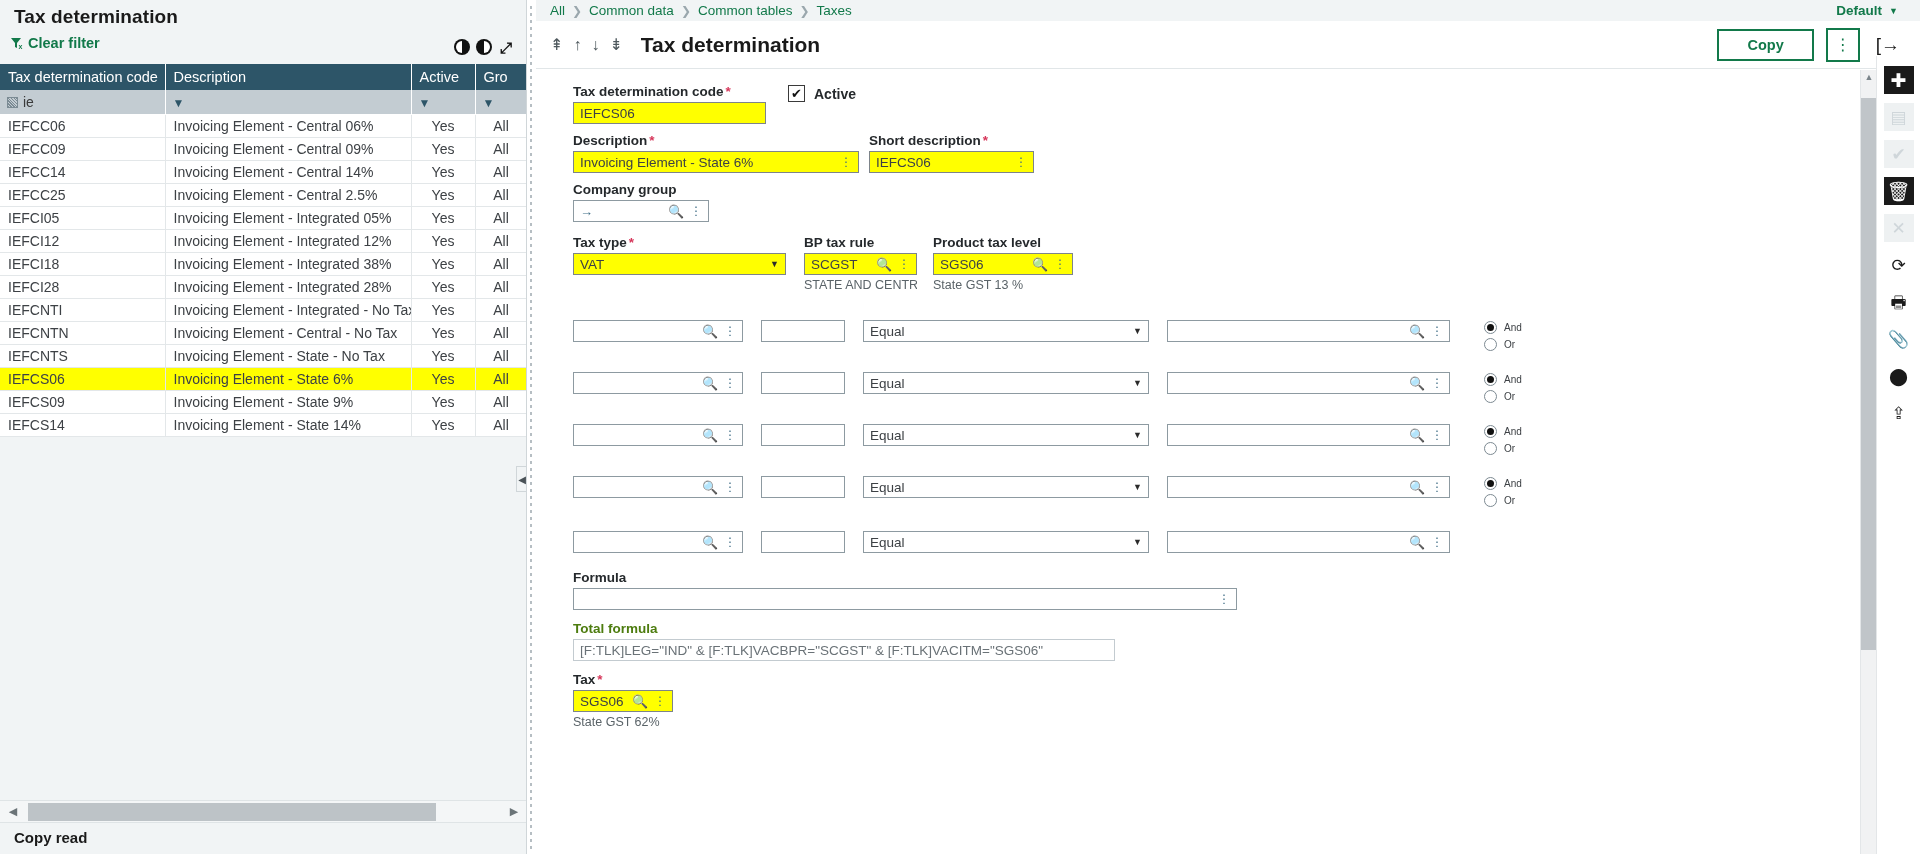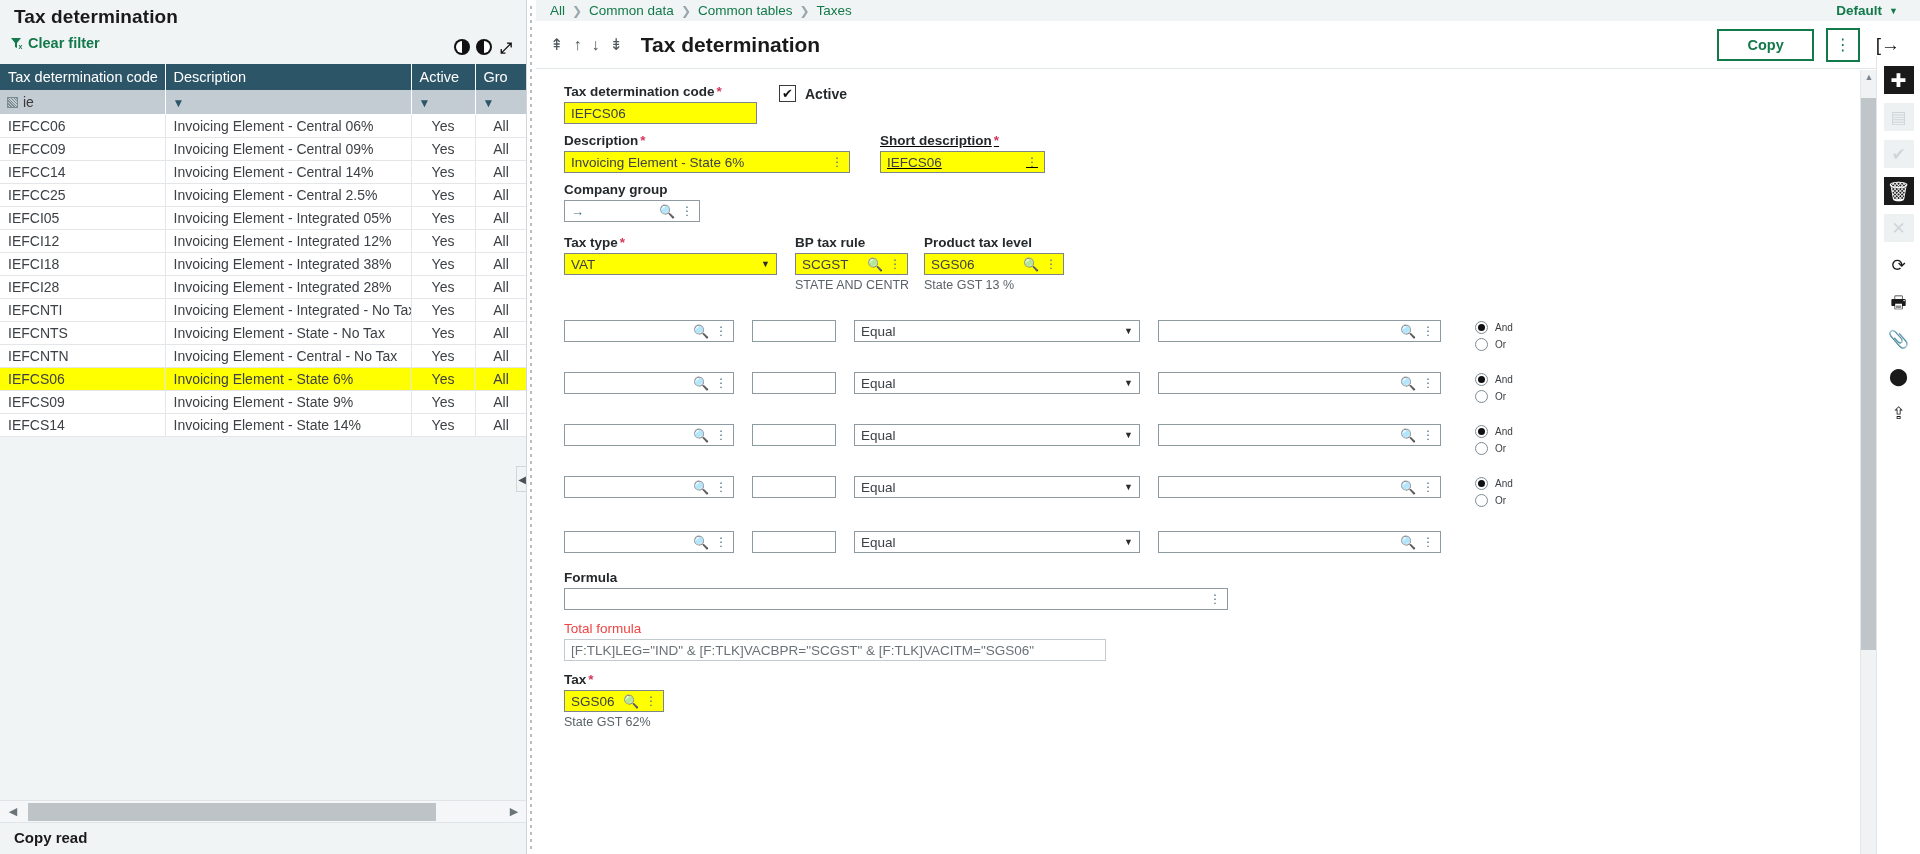--- a/index.html
+++ b/index.html
@@ -157,29 +157,29 @@
   .btn-kebab {
     border: 2px solid #12794a; color: #12794a; background: #fff;
     width: 34px; height: 34px; cursor: pointer;
     display: flex; align-items: center; justify-content: center;
     font-size: 16px; line-height: 1;
   }
   .exit-ico { font-size: 19px; color: #1a1a1a; cursor: pointer; margin-left: 4px; }
 
   
   #form-area {
-    position: absolute; left: 4px; top: 70px;
+    position: absolute; left: 13px; top: 70px;
     width: 1316px; height: 784px; overflow: hidden;
     padding: 14px 0 0 24px; background: #ffffff;
   }
   .fld-label {
     font-size: 13.5px; font-weight: bold; color: #25292c;
     margin-bottom: 3px; display: block; white-space: nowrap;
   }
-  .fld-label.muted { font-weight: normal; color: #ef4444; }
+  .fld-label.muted { font-weight: bold; color: #4d7c0f; }
   .req { color: #d6365a; font-weight: bold; margin-left: 2px; }
   .inp {
     height: 22px; border: 1px solid #8d9aa1; background: #ffffff;
     font-size: 13.5px; color: #3d4145; font-family: inherit;
     padding: 1px 6px; display: flex; align-items: center;
     position: relative;
   }
   .inp.yellow { background: #ffff00; border-color: #7d848a; }
   .inp .val { flex: 1; white-space: nowrap; overflow: hidden; }
   .ico-search { color: #3f6d86; font-size: 13px; margin-left: 4px; }
@@ -207,21 +207,21 @@
   .radios { margin-left: 34px; padding-top: 1px; }
   .radio-line { display: flex; align-items: center; gap: 7px; margin-bottom: 4px; cursor: pointer; }
   .radio {
     width: 13px; height: 13px; border-radius: 50%;
     border: 1.5px solid #7d8a92; background: #fff;
     display: flex; align-items: center; justify-content: center;
   }
   .radio.on:after { content: ""; width: 7px; height: 7px; border-radius: 50%; background: #111; }
   .radio-label { font-size: 10px; color: #3d4145; }
 
-  .gap-l1 { margin-left: 30px; text-decoration: underline; }
+  .gap-l1 { margin-left: 10px; }
 
   
   #vscroll {
     position: absolute; right: 44px; top: 70px; width: 16px; height: 784px;
     background: #f1f2f3; border-left: 1px solid #e3e6e8;
   }
   #vscroll .vs-up {
     position: absolute; top: 2px; left: 0; width: 16px; text-align: center;
     color: #7b858b; font-size: 9px; cursor: pointer;
   }
@@ -335,28 +335,28 @@
             <td class="cell c-active" style="text-align: center;">Yes</td>
             <td class="cell c-group" style="text-align: center;">All</td>
           </tr>
           <tr class="grid-row">
             <td class="cell c-code">IEFCNTI</td>
             <td class="cell c-desc">Invoicing Element - Integrated - No Tax</td>
             <td class="cell c-active" style="text-align: center;">Yes</td>
             <td class="cell c-group" style="text-align: center;">All</td>
           </tr>
           <tr class="grid-row">
+            <td class="cell c-code">IEFCNTN</td>
+            <td class="cell c-desc">Invoicing Element - Central - No Tax</td>
+            <td class="cell c-active" style="text-align: center;">Yes</td>
+            <td class="cell c-group" style="text-align: center;">All</td>
+          </tr>
+          <tr class="grid-row">
             <td class="cell c-code">IEFCNTS</td>
             <td class="cell c-desc">Invoicing Element - State - No Tax</td>
-            <td class="cell c-active" style="text-align: center;">Yes</td>
-            <td class="cell c-group" style="text-align: center;">All</td>
-          </tr>
-          <tr class="grid-row">
-            <td class="cell c-code">IEFCNTN</td>
-            <td class="cell c-desc">Invoicing Element - Central - No Tax</td>
             <td class="cell c-active" style="text-align: center;">Yes</td>
             <td class="cell c-group" style="text-align: center;">All</td>
           </tr>
           <tr class="grid-row row-selected">
             <td class="cell c-code">IEFCS06</td>
             <td class="cell c-desc">Invoicing Element - State 6%</td>
             <td class="cell c-active" style="text-align: center;">Yes</td>
             <td class="cell c-group" style="text-align: center;">All</td>
           </tr>
           <tr class="grid-row">

